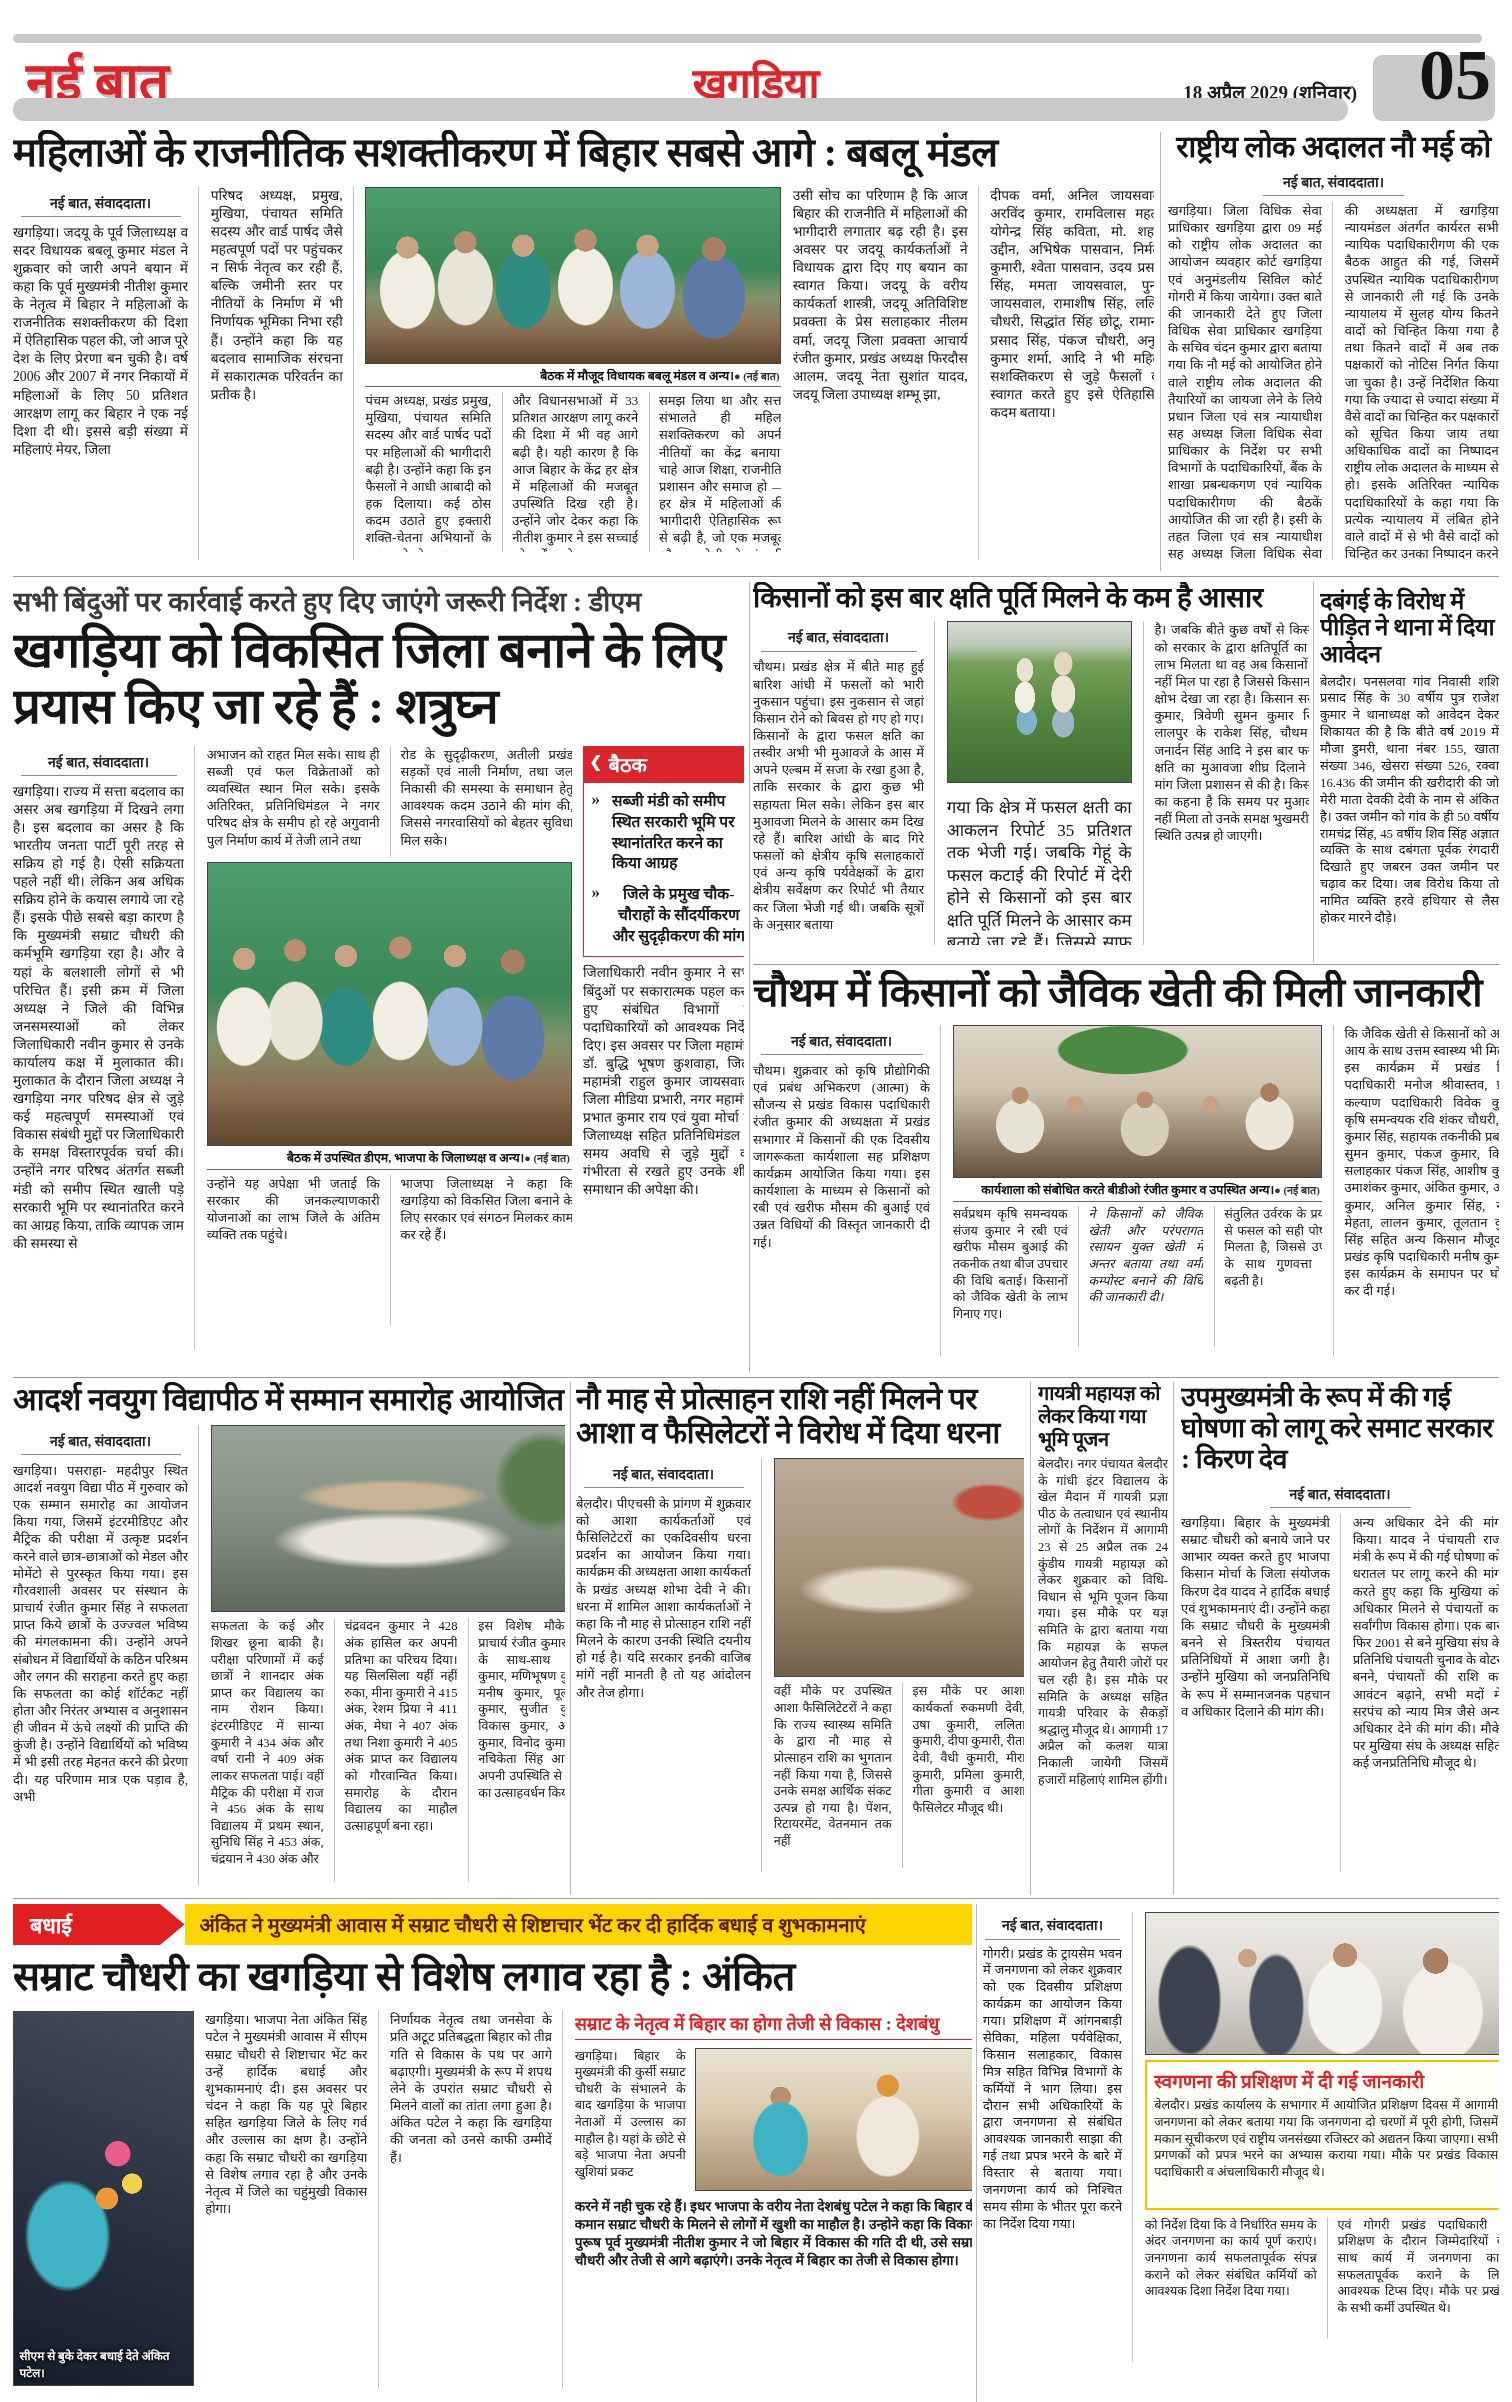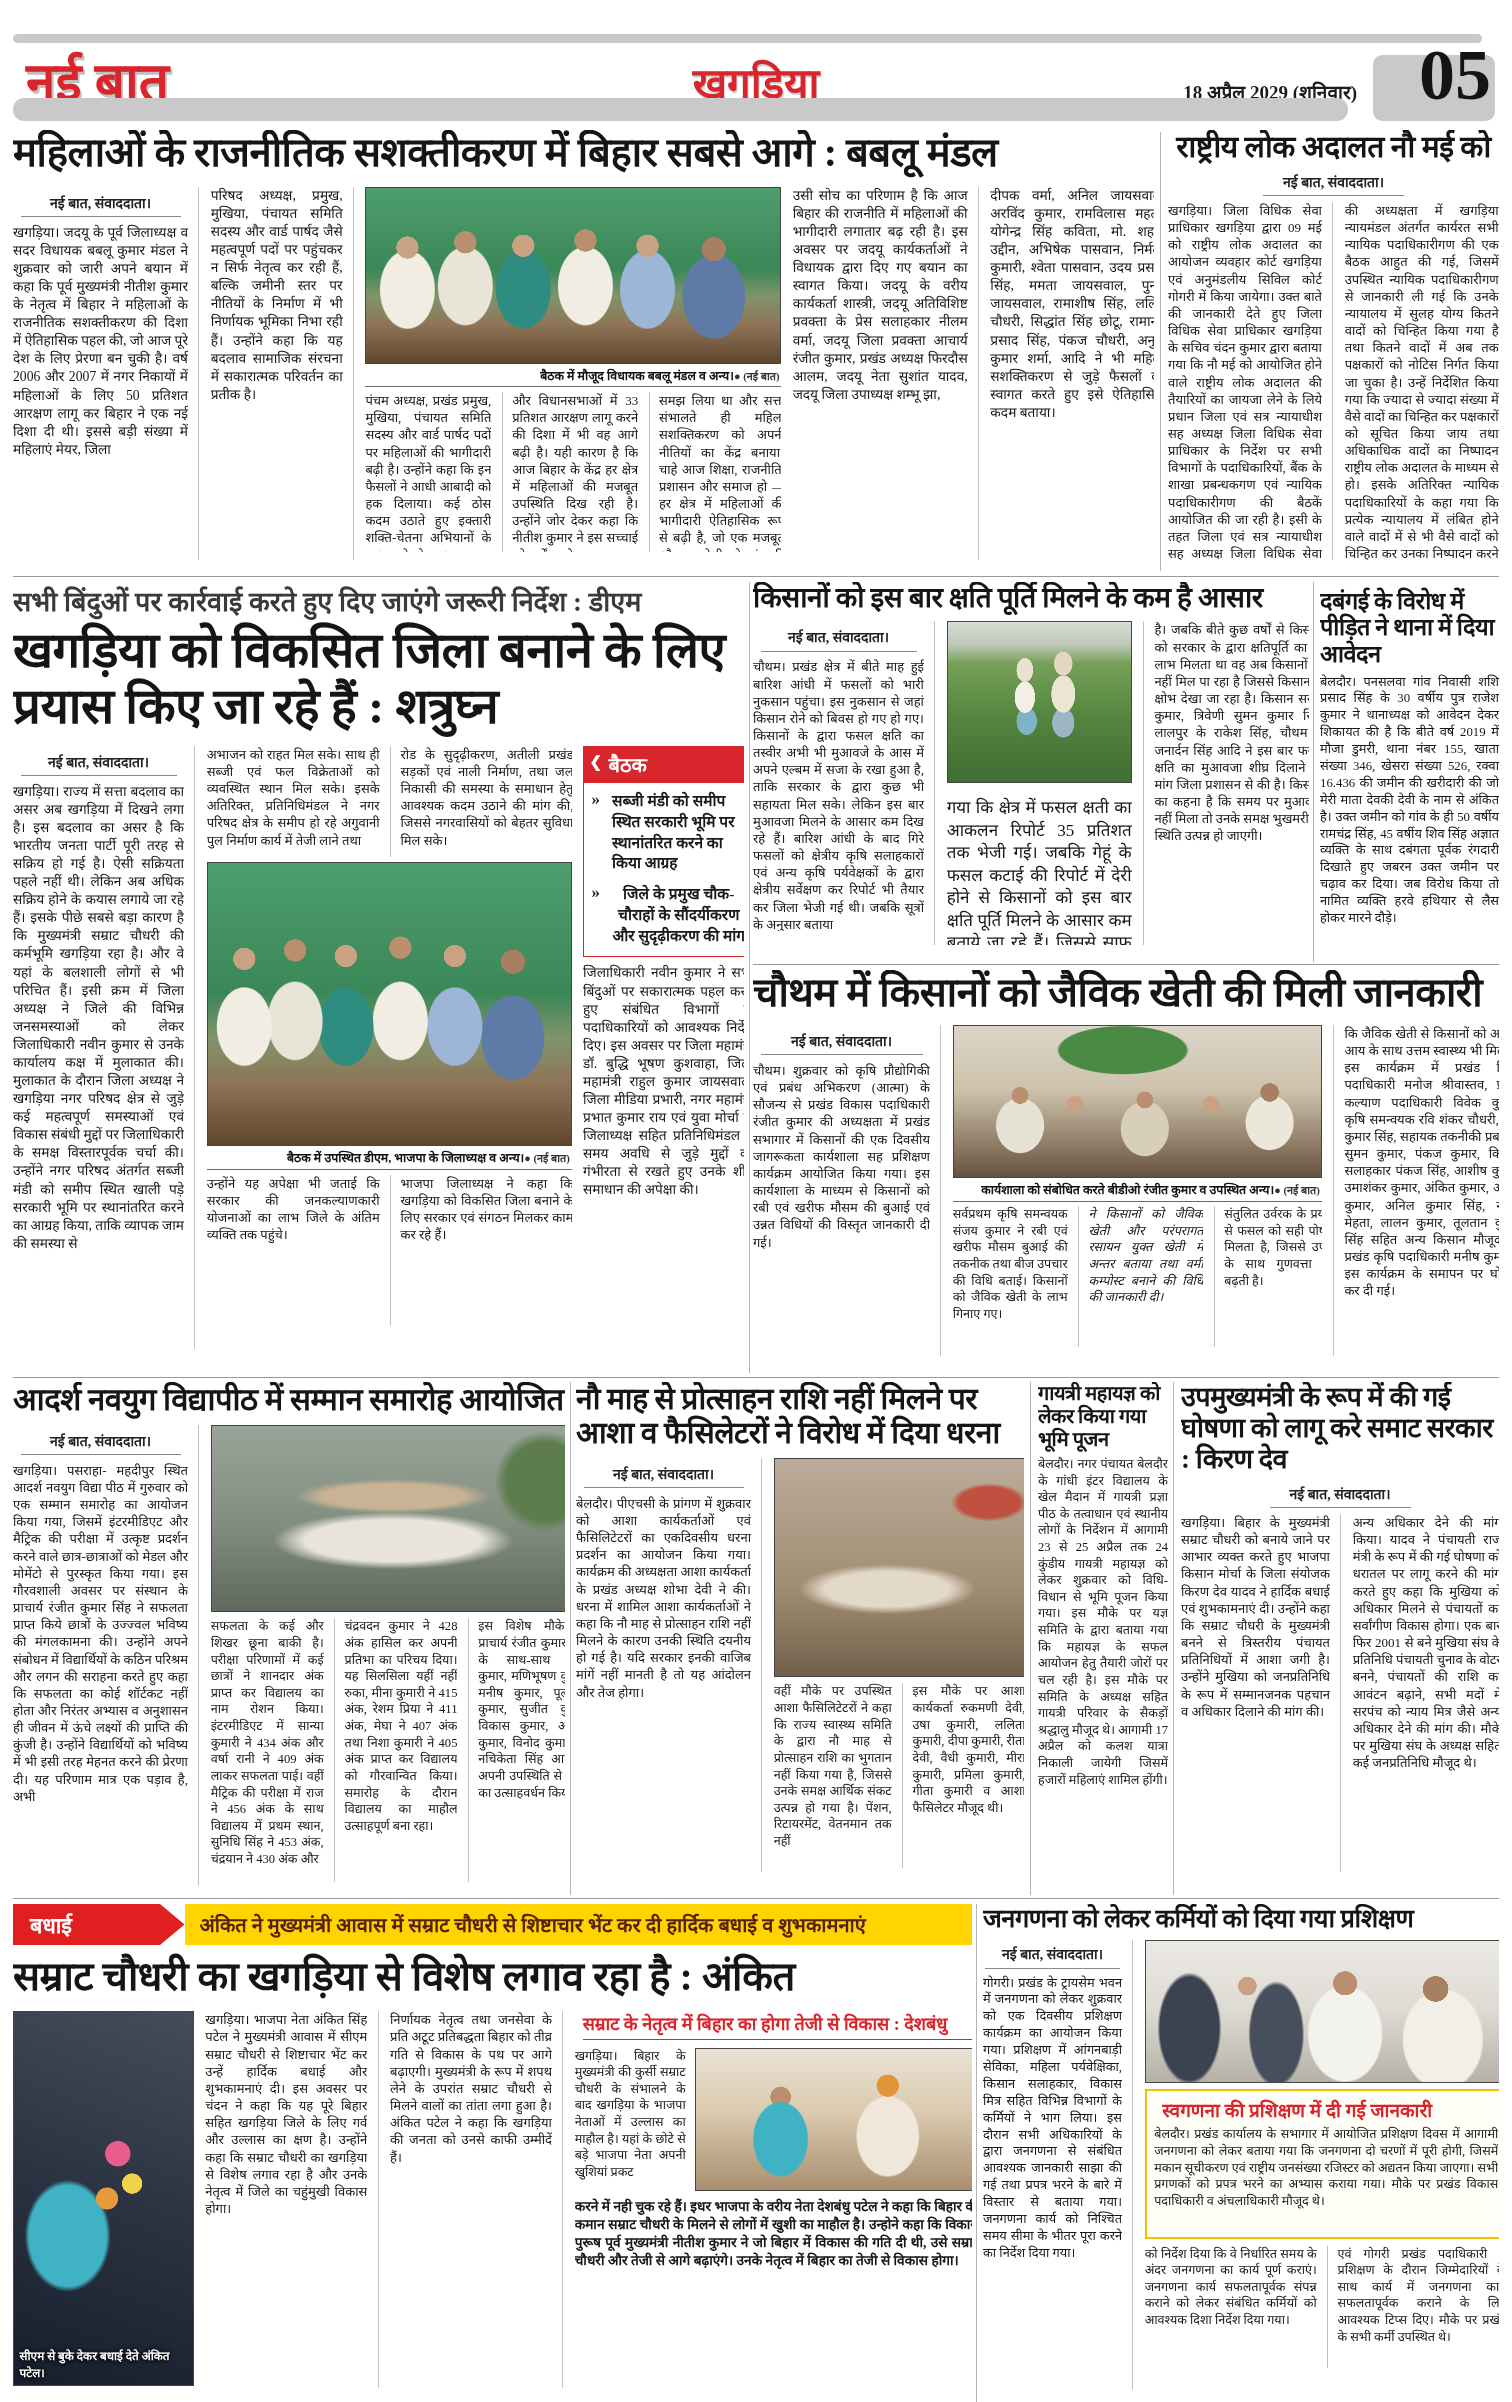--- a/index.html
+++ b/index.html
@@ -100,21 +100,21 @@
   .mbox-item{position:relative;font-size:15.5px;font-weight:700;line-height:1.35;
              padding:7.5px 7.5px 1.9px 28px;color:#1a1a1a;}
   .mbox-item::before{content:"»";position:absolute;left:7.5px;top:5.6px;color:#1a1a1a;font-size:17px;}
   
   .tagwrap{display:flex;align-items:stretch;height:41px;}
   .tag{background:#e02020;color:#fff;font-weight:800;font-size:21.7px;display:flex;
        align-items:center;padding:0 17px;min-width:113px;}
   .tag-arrow{width:24.5px;background:#e02020;clip-path:polygon(0 0,100% 50%,0 100%);}
   .banner{flex:1;background:#ffd400;color:#57200a;font-weight:800;font-size:20px;
           display:flex;align-items:center;padding:0 15px;}
-  .redhl{color:#d8262c;font-weight:800;margin-left:8px;}
+  .redhl{color:#d8262c;font-weight:800;}
   .divh{position:absolute;height:0.9px;background:#9a9a9a;}
   .divv{position:absolute;width:0.9px;background:#b5b5b5;}
   .ybox{border:2.8px solid #f2c200;padding:5.6px 7.5px;background:#fffef7;}
 </style>
 </head>
 <body>
 
 <div id="page">
 
   <div class="graybar" style="left:13px;top:34px;width:1469px;height:8.5px;border-radius:4.7px;"></div>
@@ -383,21 +383,20 @@
             </div>
         </div>
         <div class="txt" style="height:196px;margin-top:7.5px;font-size:13.7px;font-weight:600;">करने में नही चुक रहे हैं। इधर भाजपा के वरीय नेता देशबंधु पटेल ने कहा कि बिहार की कमान सम्राट चौधरी के मिलने से लोगों में खुशी का माहौल है। उन्होने कहा कि विकास पुरूष पूर्व मुख्यमंत्री नीतीश कुमार ने जो बिहार में विकास की गति दी थी, उसे सम्राट चौधरी और तेजी से आगे बढ़ाएंगे। उनके नेतृत्व में बिहार का तेजी से विकास होगा।</div>
       </div>
     </div>
   </div>
 
   <div class="divv" style="left:976px;top:1904px;height:498px;"></div>
 
   <div class="sec" style="left:983px;top:1904px;width:516px;height:498px;">
-    <div class="hl" style="font-size:25.4px;white-space:nowrap;">जनगणना को लेकर कर्मियों को दिया गया प्रशिक्षण</div>
     <div class="cols" style="margin-top:7.5px;height:450px;">
       <div class="c vr" style="width:139px;">
         <div class="byline" style="margin:1.9px 1.9px 5.6px;">नई बात, संवाददाता।</div>
         <div class="txt" style="height:405px;font-size:12.8px;">गोगरी। प्रखंड के ट्रायसेम भवन में जनगणना को लेकर शुक्रवार को एक दिवसीय प्रशिक्षण कार्यक्रम का आयोजन किया गया। प्रशिक्षण में आंगनबाड़ी सेविका, महिला पर्यवेक्षिका, किसान सलाहकार, विकास मित्र सहित विभिन्न विभागों के कर्मियों ने भाग लिया। इस दौरान सभी अधिकारियों के द्वारा जनगणना से संबंधित आवश्यक जानकारी साझा की गई तथा प्रपत्र भरने के बारे में विस्तार से बताया गया। जनगणना कार्य को निश्चित समय सीमा के भीतर पूरा करने का निर्देश दिया गया।</div>
       </div>
       <div class="c" style="width:363px;">
         <div class="ph ph-training" style="width:362px;height:141px;"></div>
         <div class="ybox" style="margin-top:5.6px;">
           <div class="redhl" style="font-size:19px;">स्वगणना की प्रशिक्षण में दी गई जानकारी</div>
           <div class="txt" style="height:105px;margin-top:3.8px;font-size:12.6px;">बेलदौर। प्रखंड कार्यालय के सभागार में आयोजित प्रशिक्षण दिवस में आगामी जनगणना को लेकर बताया गया कि जनगणना दो चरणों में पूरी होगी, जिसमें मकान सूचीकरण एवं राष्ट्रीय जनसंख्या रजिस्टर को अद्यतन किया जाएगा। सभी प्रगणकों को प्रपत्र भरने का अभ्यास कराया गया। मौके पर प्रखंड विकास पदाधिकारी व अंचलाधिकारी मौजूद थे।</div>

